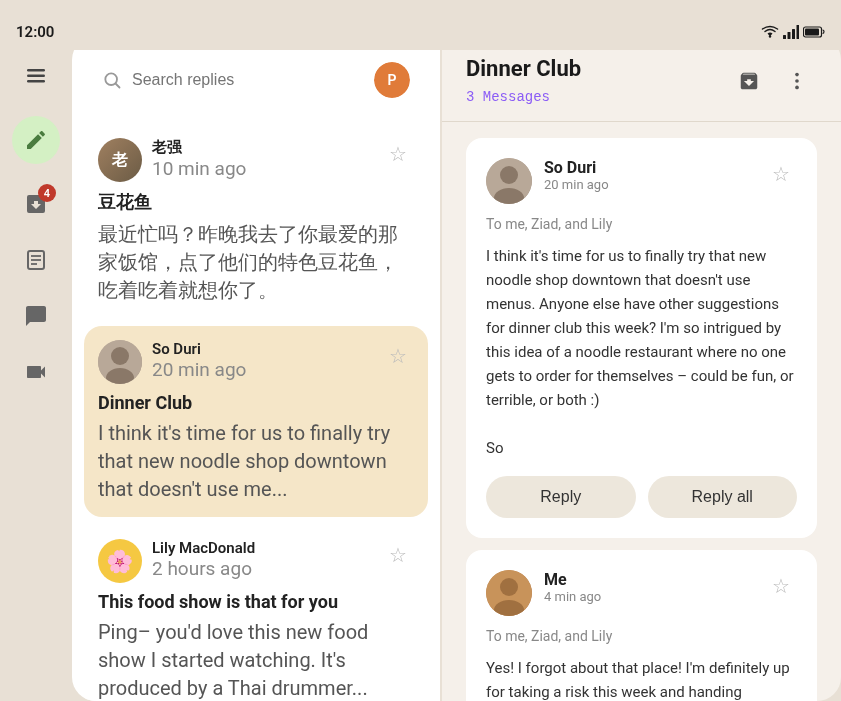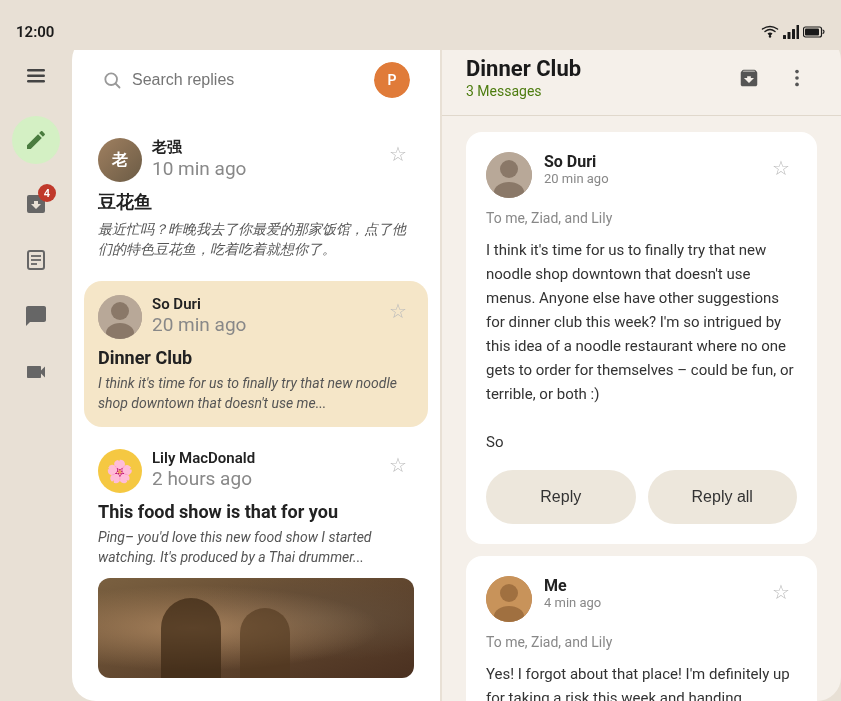--- a/index.html
+++ b/index.html
@@ -197,24 +197,23 @@
       font-size: 20px;
       border-radius: 50%;
     }
     .msg-subject {
       font-size: 18px;
       font-weight: 700;
       color: #222;
       margin-bottom: 6px;
     }
     .msg-preview {
-      font-size: 14px;
+      font-size: 20px;
       color: #555;
       line-height: 1.4;
-      font-style: italic;
     }
 
     
     .food-image {
       width: 100%;
       height: 100px;
       border-radius: 12px;
       background: linear-gradient(135deg, #8B7355 0%, #6B5B45 50%, #4a3728 100%);
       margin-top: 10px;
       overflow: hidden;
@@ -271,22 +270,23 @@
       align-items: center;
       justify-content: space-between;
     }
     .thread-title {
       font-size: 22px;
       font-weight: 700;
       color: #1a1a1a;
     }
     .thread-count {
       font-size: 14px;
-      color: #4d7c0f;
-      margin-top: 2px;
+      color: #8b5cf6;
+      margin-top: 8px;
+      font-family: Liberation Mono, monospace;
     }
     .thread-actions {
       display: flex;
       gap: 8px;
     }
     .icon-btn {
       width: 40px;
       height: 40px;
       border-radius: 50%;
       display: flex;
@@ -350,21 +350,21 @@
       color: #333;
       line-height: 1.6;
     }
     .email-actions {
       display: flex;
       gap: 12px;
       margin-top: 16px;
     }
     .reply-btn {
       flex: 1;
-      padding: 18px 20px;
+      padding: 12px 20px;
       border-radius: 28px;
       border: none;
       background: #ede7dc;
       font-size: 16px;
       font-weight: 500;
       color: #333;
       cursor: pointer;
       text-align: center;
     }
 

